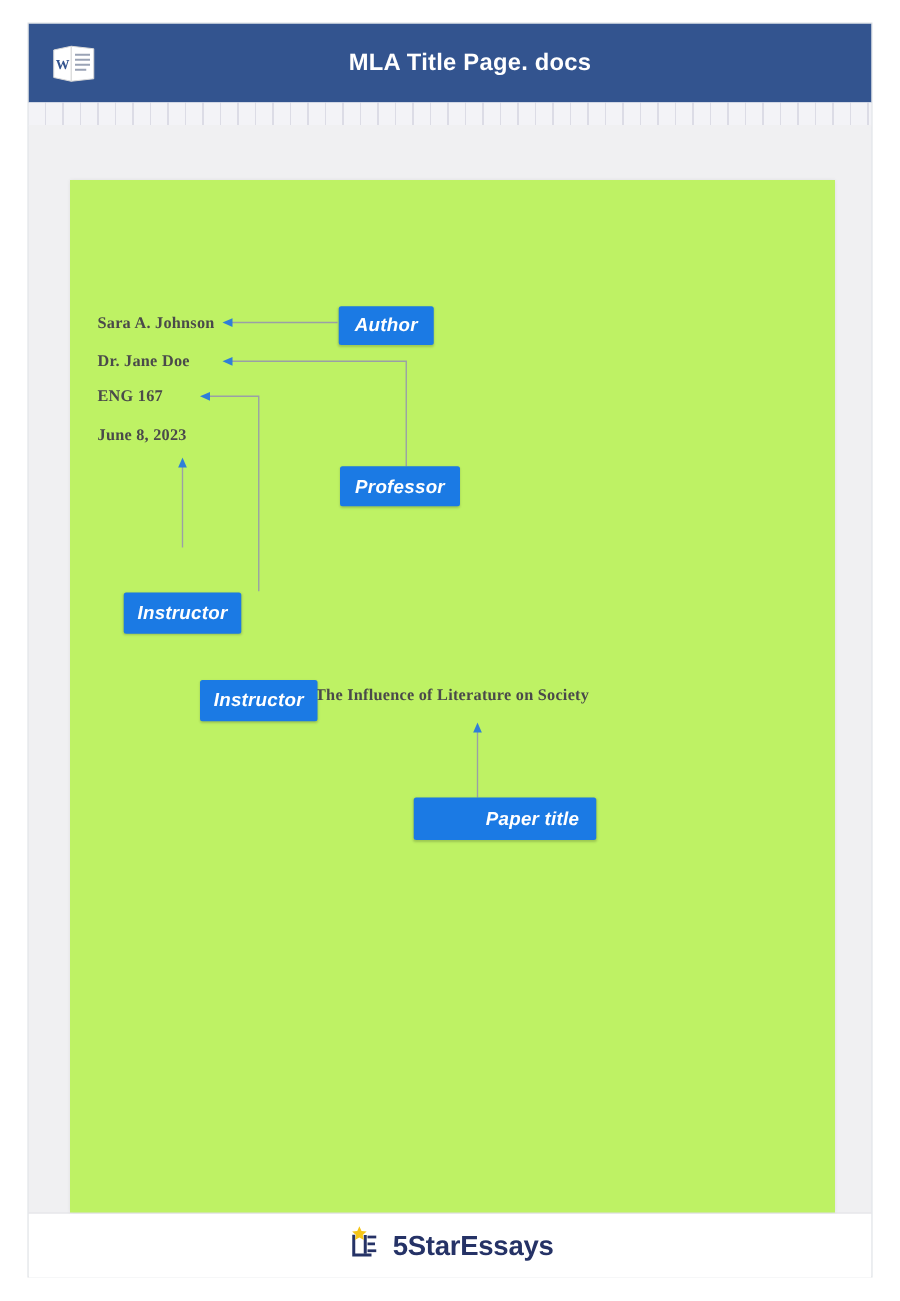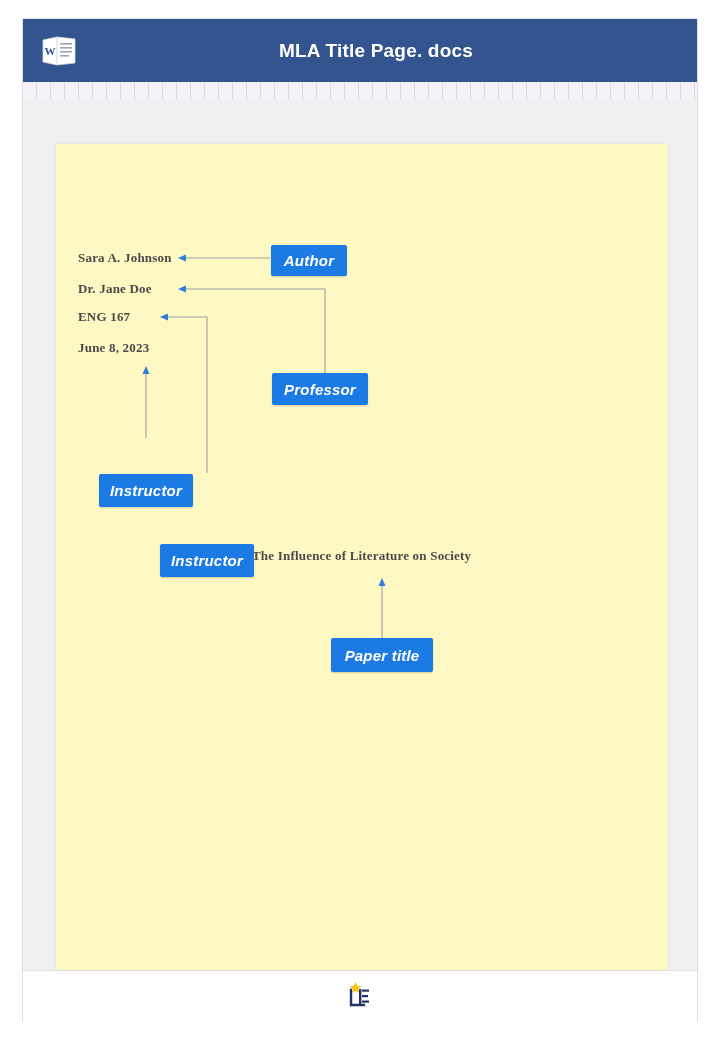--- a/index.html
+++ b/index.html
@@ -100,21 +100,21 @@
     border-bottom: 1px solid #e2e2e6;
   }
 
   
   .page {
     position: absolute;
     left: 33px;
     top: 44px;
     width: 612px;
     height: 826px;
-    background: #fef9c3;
+    background: #bef264;
     box-shadow: 0 0 3px rgba(0,0,0,0.07);
   }
 
   
   .doc-line {
     position: absolute;
     font-family: "Liberation Serif", "DejaVu Serif", serif;
     font-weight: bold;
     font-size: 13px;
     color: #4a4a4a;
@@ -250,36 +250,37 @@
         </div>
 
         <div class="callout" style="left:43px; top:330px; width:94px; height:33px;">
           <span>Instructor</span>
         </div>
 
         <div class="callout" style="left:104px; top:400px; width:94px; height:33px;">
           <span>Instructor</span>
         </div>
 
-        <div class="callout" style="left:275px; top:494px; width:102px; height:34px;">
+        <div class="callout" style="left:275px; top:494px; width:102px; height:34px;padding-left:44px;">
           <span>Paper title</span>
         </div>
 
       </div>
     </div>
 
     <div class="footer">
       <div class="logo-wrap">
         <span>
           <svg width="30" height="30" viewBox="0 0 30 30">
             <path d="M6 10 L6 25 L19 25" fill="none" stroke="#253266" stroke-width="2.4" stroke-linecap="square"></path>
             <rect x="14" y="9" width="2.4" height="15" fill="#253266"></rect>
             <rect x="17" y="9.5" width="7" height="2.2" fill="#253266"></rect>
             <rect x="17" y="15" width="6" height="2.2" fill="#253266"></rect>
             <rect x="17" y="20.5" width="7" height="2.2" fill="#253266"></rect>
             <polygon points="10.5,2 12.2,5.8 16.3,6.2 13.2,9 14.1,13 10.5,10.9 6.9,13 7.8,9 4.7,6.2 8.8,5.8" fill="#f5c518"></polygon>
           </svg>
         </span>
+        <span class="logo-text">5StarEssays</span>
       </div>
     </div>
 
   </div>
 </div>
 
 </body></html>

